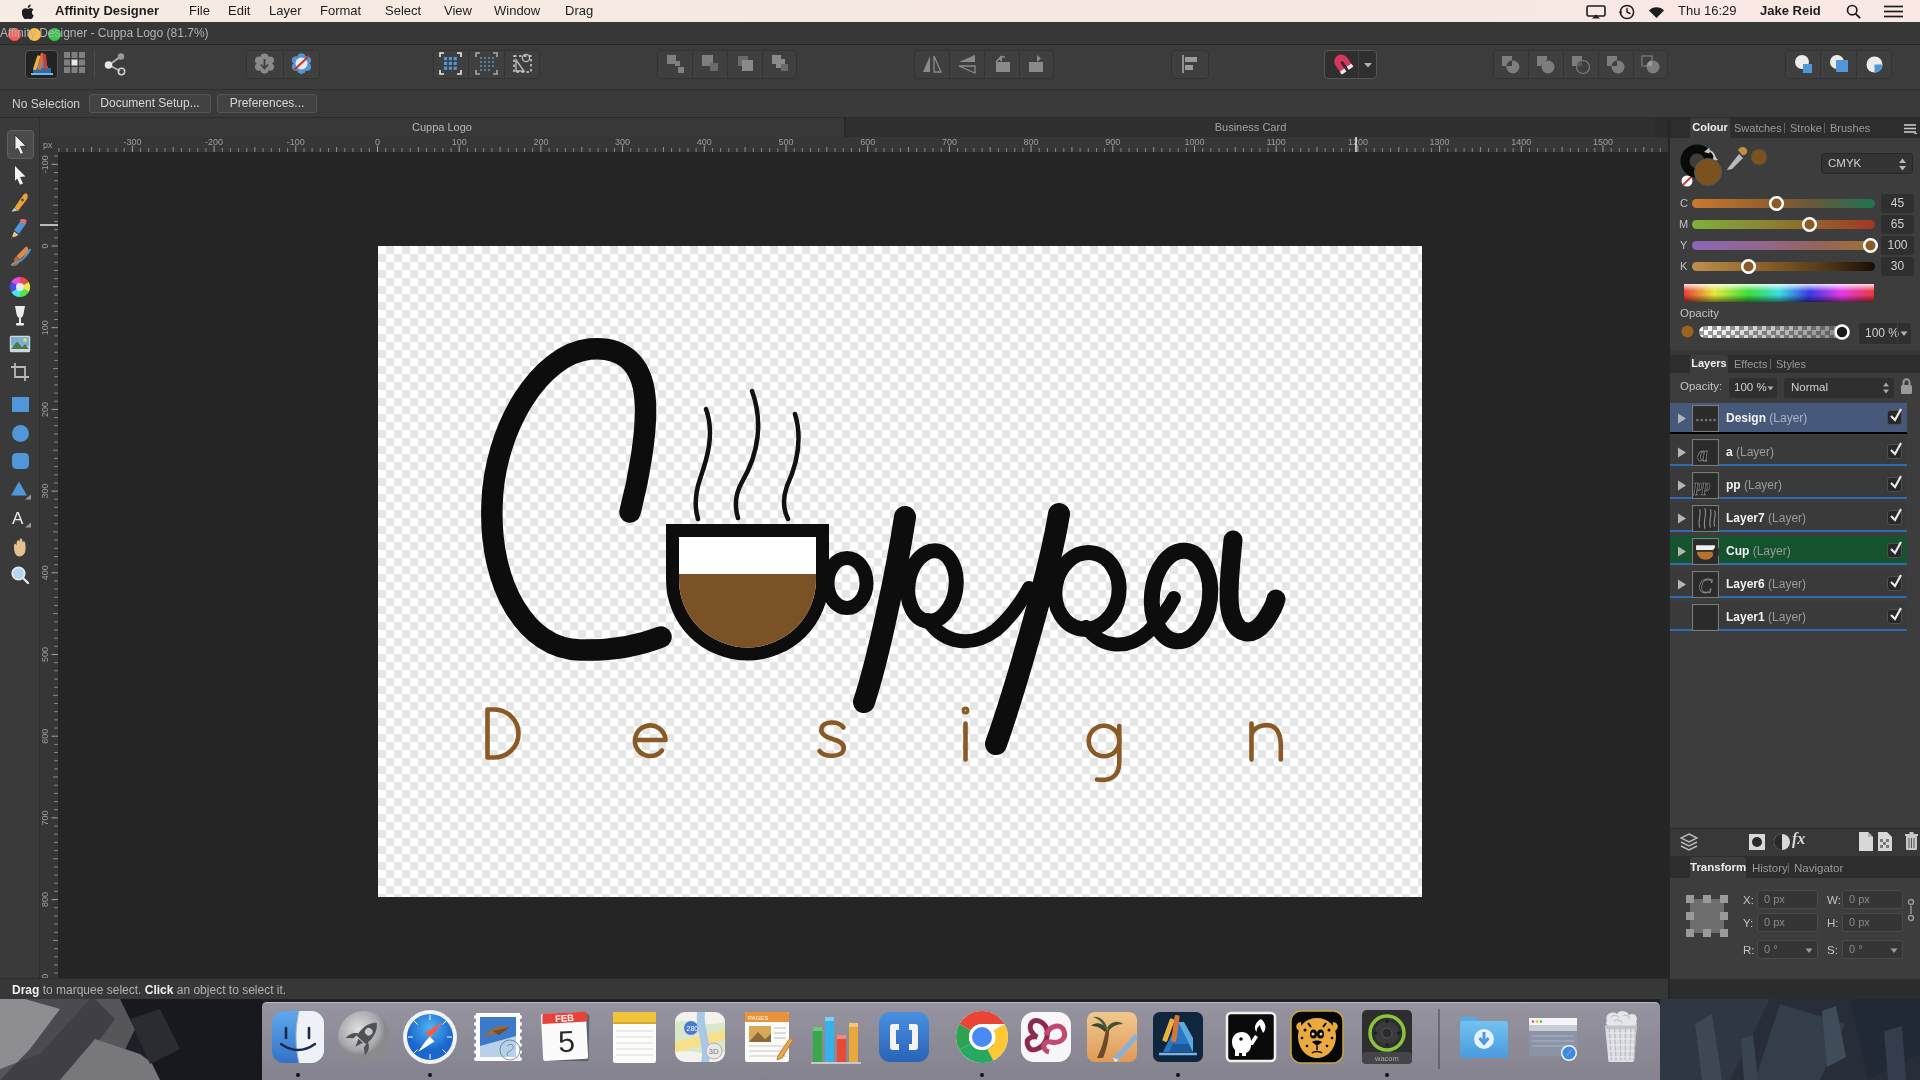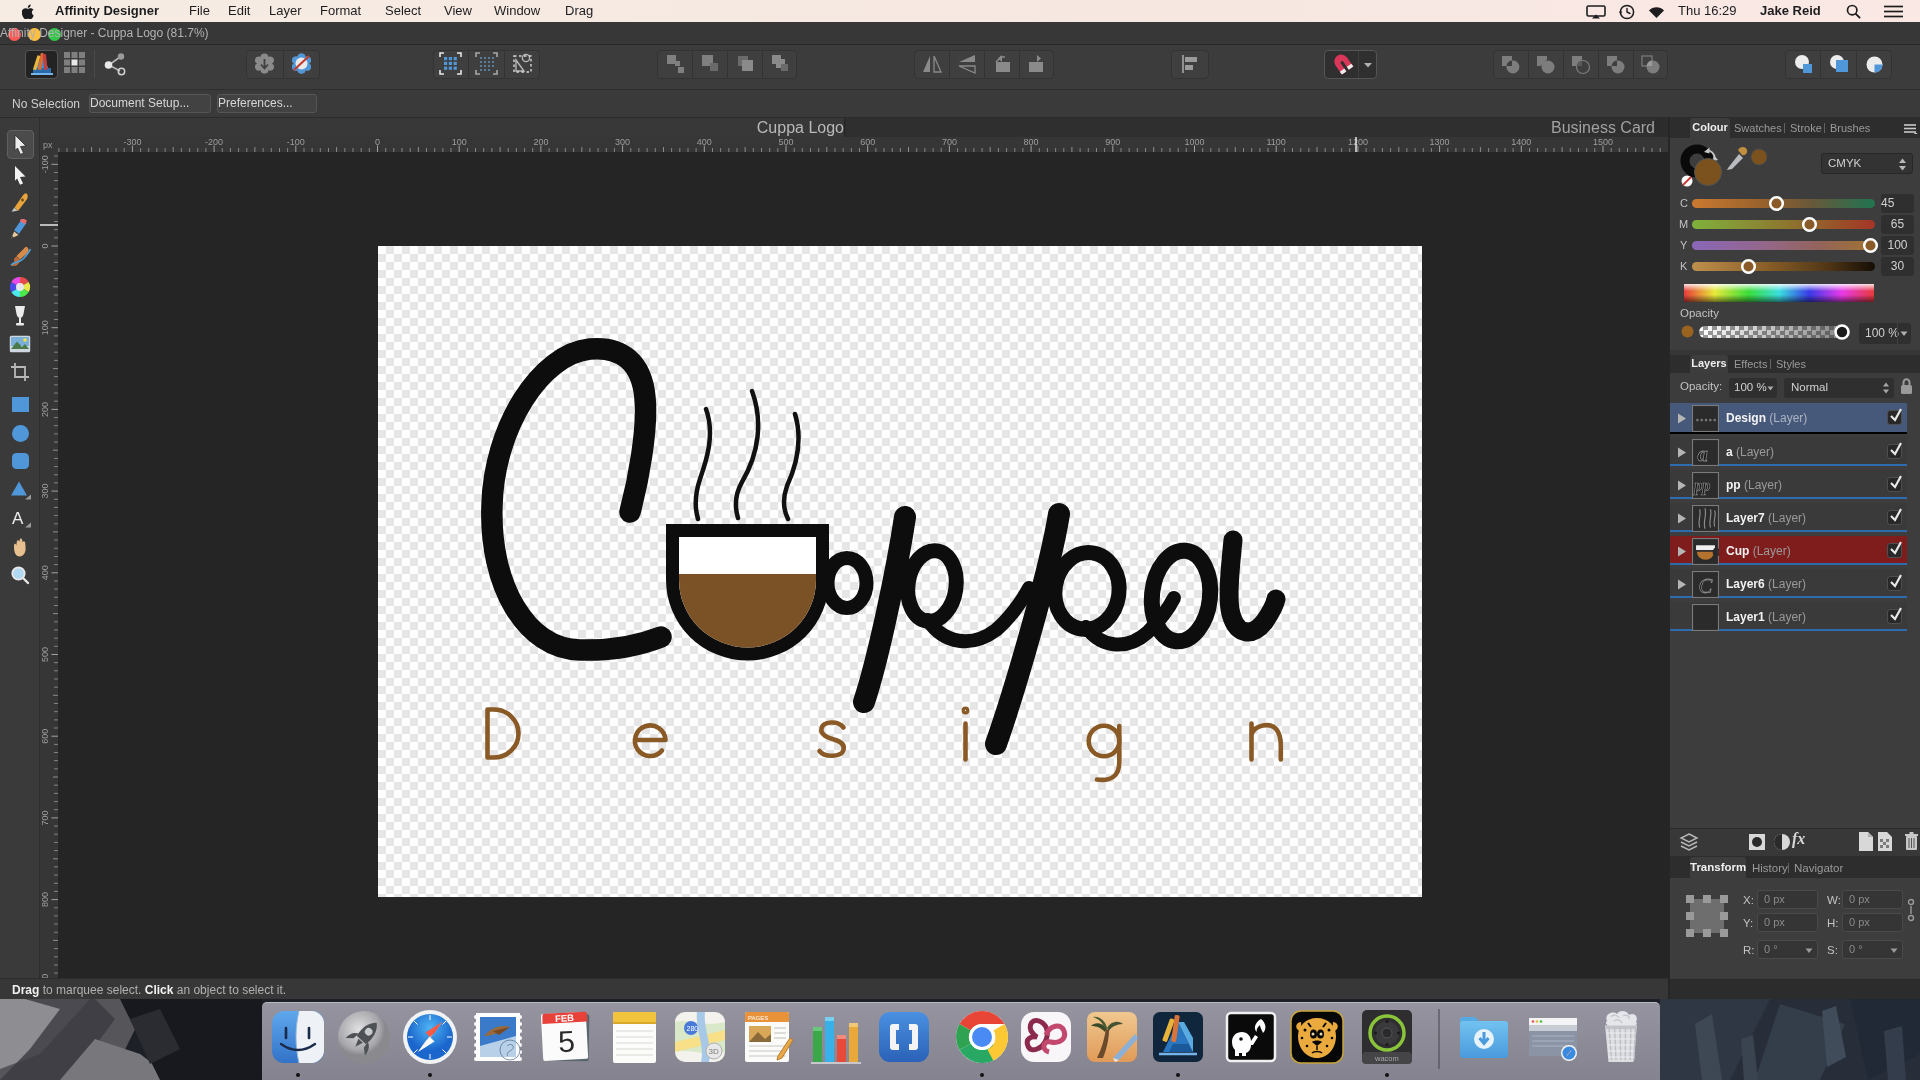--- a/index.html
+++ b/index.html
@@ -13,28 +13,28 @@
   
   #titlebar { left:0; top:22px; width:1920px; height:23px; background:#373737; border-bottom:1px solid #282828; }
   .tl { position:absolute; top:27.5px; width:13px; height:13px; border-radius:50%; }
   #title { position:absolute; top:26px; width:100%; text-align:left; color:#b2b2b2; font-size:12px; }
 
   
   #toolbar { left:0; top:45px; width:1920px; height:45px; background:#3c3c3c; border-bottom:1px solid #2e2e2e; }
   .tbtn { position:absolute; background:linear-gradient(#464646,#3f3f3f); border:1px solid #333; border-radius:4px; }
   
   #ctxbar { left:0; top:90px; width:1920px; height:28px; background:#3a3a3a; border-bottom:1px solid #2c2c2c; color:#cfcfcf; font-size:12px; }
-  .cbtn { position:absolute; top:4px; height:19px; background:#424242; border:1px solid #555; border-radius:3px; color:#d6d6d6; font-size:12px; text-align:left; line-height:17px; }
+  .cbtn { position:absolute; top:4px; height:19px; background:#424242; border:1px solid #555; border-radius:3px; color:#d6d6d6; font-size:12px; text-align:center; line-height:17px; }
 
   
   #toolstrip { left:0; top:118px; width:40px; height:861px; background:#3a3a3a; border-right:1px solid #2e2e2e; }
 
   
   #tabbar { left:40px; top:118px; width:1628px; height:19px; background:#2c2c2c; }
-  .dtab { position:absolute; top:0; height:19px; font-size:16px; color:#b9b9b9; text-align:right; line-height:19px; }
+  .dtab { position:absolute; top:0; height:19px; font-size:11px; color:#b9b9b9; text-align:center; line-height:19px; }
   #hruler { left:58px; top:137px; width:1610px; height:15px; background:#363636; }
   #rcorner { left:40px; top:137px; width:18px; height:15px; background:#363636; color:#9a9a9a; font-size:9px; }
   #vruler { left:40px; top:152px; width:18px; height:826px; background:#363636; }
   #canvasarea { left:58px; top:152px; width:1610px; height:826px; background:#252525; }
   #artboard { position:absolute; left:320px; top:94px; width:1044px; height:651px;
       background-image:conic-gradient(#e6e6e7 25%, #ffffff 0 50%, #e6e6e7 0 75%, #ffffff 0);
       background-size:16px 16px; }
 
   
   #statusbar { left:0; top:978px; width:1668px; height:21px; background:#373737; color:#b0b0b0; font-size:12px; border-top:1px solid #2d2d2d;}
@@ -1126,21 +1126,21 @@
         <path d="M1 5 L4.5 0.5 L8 5 Z" fill="#b8b8b8"></path>
           <path d="M1 8 L4.5 12.5 L8 8 Z" fill="#b8b8b8"></path>
       </svg>
     </div>
 
     <span class="abs" style="left:10px; top:79px; font-size:11px; color:#c2c2c2;">C</span>
     <div class="abs" style="left:22px; top:81px; width:183px; height:9px; border-radius:5px; background:linear-gradient(90deg,#cb7930,#96612c 40%,#69583a 65%,#2f6d4d 92%,#22754f);"></div>
     <svg class="abs" style="left:97px; top:76px;" width="19" height="19">
         <circle cx="9.5" cy="9.5" r="6.3" fill="#8a5a28" stroke="#fff" stroke-width="2.5"></circle>
       </svg>
-    <div class="abs" style="left:211px; top:76px; width:33px; height:19px; background:#2f2f2f; border-radius:3px; text-align:left; font-size:12px; color:#d0d0d0; line-height:19px;">45</div>
+    <div class="abs" style="left:211px; top:76px; width:33px; height:19px; background:#2f2f2f; border-radius:3px; text-align:center; font-size:12px; color:#d0d0d0; line-height:19px;">45</div>
     <span class="abs" style="left:9px; top:100px; font-size:11px; color:#c2c2c2;">M</span>
     <div class="abs" style="left:22px; top:102px; width:183px; height:9px; border-radius:5px; background:linear-gradient(90deg,#7fb13b,#8a8a34 35%,#8f6c2c 60%,#9c4a28 85%,#a53428);"></div>
     <svg class="abs" style="left:130px; top:97px;" width="19" height="19">
         <circle cx="9.5" cy="9.5" r="6.3" fill="#8a5a28" stroke="#fff" stroke-width="2.5"></circle>
       </svg>
     <div class="abs" style="left:211px; top:97px; width:33px; height:19px; background:#2f2f2f; border-radius:3px; text-align:center; font-size:12px; color:#d0d0d0; line-height:19px;">65</div>
     <span class="abs" style="left:10px; top:121px; font-size:11px; color:#c2c2c2;">Y</span>
     <div class="abs" style="left:22px; top:123px; width:183px; height:9px; border-radius:5px; background:linear-gradient(90deg,#8a67b8,#94678a 40%,#93645a 70%,#a1742f);"></div>
     <svg class="abs" style="left:191px; top:118px;" width="19" height="19">
         <circle cx="9.5" cy="9.5" r="6.3" fill="#8a5a28" stroke="#fff" stroke-width="2.5"></circle>
@@ -1258,21 +1258,21 @@
             <path d="M17 4 C 19 9 15 14 17 21"></path>
             <path d="M21 5 C 23 10 19 14 21 20"></path>
           </g>
         </svg>
       <span style="position:absolute;left:56px;top:8px;font-size:12px;font-weight:bold;color:#f2f2f2;">Layer7 <span style="font-weight:normal;color:#9a9a9a;">(Layer)</span></span>
       <div style="position:absolute;left:217px;top:7px;width:15px;height:15px;background:#282828;border:1px solid #4e4e4e;border-radius:3px;"></div>
       <svg style="position:absolute;left:218px;top:4px;" width="16" height="17" viewBox="0 0 16 17">
           <path d="M3 9 L7 13 L13 2" fill="none" stroke="#e8e8e8" stroke-width="2.2"></path>
         </svg>
     </div>
-    <div class="abs" style="left:0; top:418px; width:237px; height:29px; background:#7f1d1d; border-bottom:2px solid #2e6cb0;">
+    <div class="abs" style="left:0; top:418px; width:237px; height:29px; background:#14532d; border-bottom:2px solid #2e6cb0;">
       <svg style="position:absolute;left:7px;top:10px;" width="10" height="11" viewBox="0 0 10 11">
           <path d="M1 0.5 L9 5.5 L1 10.5 Z" fill="#b5b5b5"></path>
         </svg>
       <svg style="position:absolute;left:22px;top:2px;" width="27" height="27" viewBox="0 0 25 25">
           <rect x="0.5" y="0.5" width="24" height="24" fill="#2b2b2b" stroke="#7a7a7a"></rect>
           <rect x="3" y="6" width="19" height="6" fill="#f0f0f0" stroke="#2a2a2a" stroke-width="1.5"></rect>
           <path d="M3.8 12 L21.2 12 L21.2 13 A 8.7 8 0 0 1 3.8 13 Z" fill="#b4722e" stroke="#2a2a2a" stroke-width="1.5"></path>
           <ellipse cx="22.5" cy="13" rx="2.6" ry="3.4" fill="none" stroke="#2a2a2a" stroke-width="1.6"></ellipse>
         </svg>
       <span style="position:absolute;left:56px;top:8px;font-size:12px;font-weight:bold;color:#f2f2f2;">Cup <span style="font-weight:normal;color:#9a9a9a;">(Layer)</span></span>

